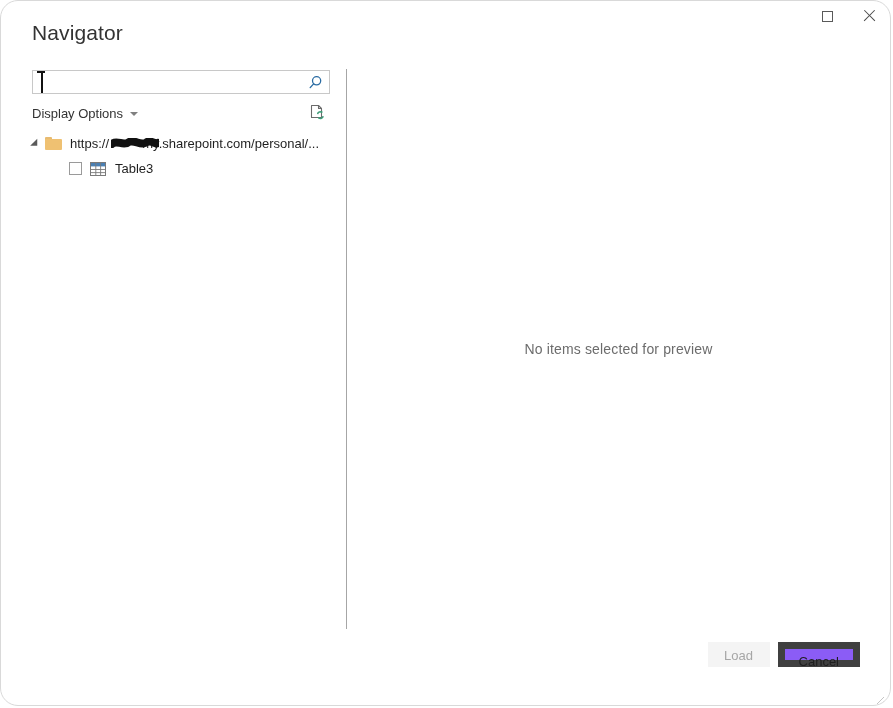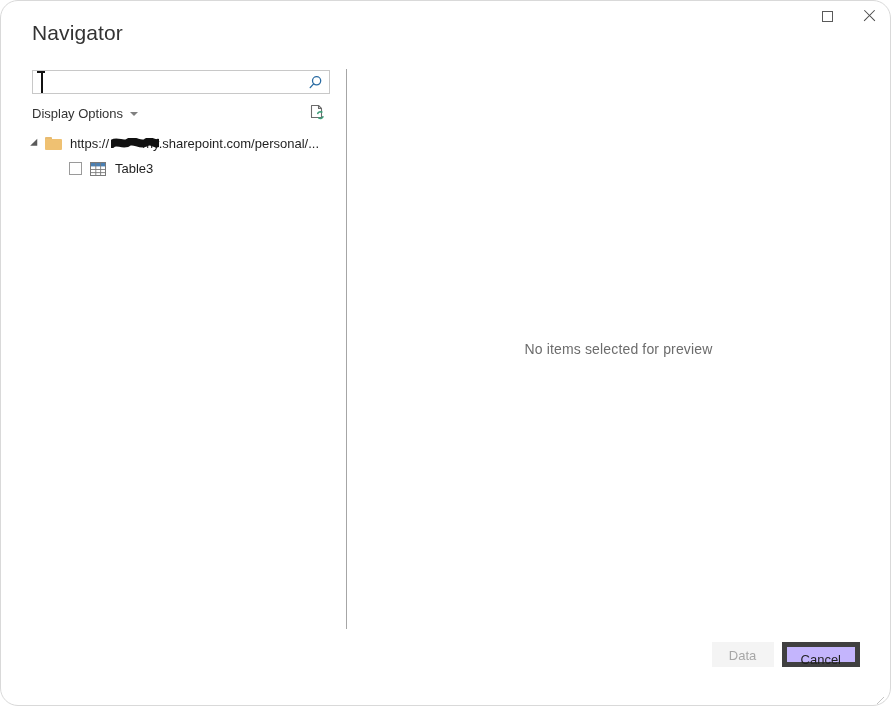--- a/index.html
+++ b/index.html
@@ -322,22 +322,22 @@
     box-sizing: border-box;
     cursor: default;
     border-radius: 0;
   }
   .btn-disabled {
     background: #f4f4f4;
     border: 1px solid #f4f4f4;
     color: #a6a6a6;
   }
   .btn-default {
-    background: #c4b5fd;
-    border: 5px solid #404040;
+    background: #8b5cf6;
+    border: 7px solid #404040;
     color: #1f1f1f;
     min-width: 66px;
   }
   .btn-load { min-width: 62px; }
   .btn-transform { min-width: 104px; }
 
   
   .grip {
     position: absolute;
     right: 5px;
@@ -432,21 +432,21 @@
   </div>
 
   <div class="divider"></div>
 
   <div class="right-pane">
     <div class="no-preview">No items selected for preview</div>
   </div>
 
   <div class="footer">
     <div class="btn-row">
-      <div class="btn btn-disabled btn-load">Data</div>
+      <div class="btn btn-disabled btn-load">Load</div>
       <div class="btn btn-default">Cancel</div>
     </div>
     <span class="grip">
       <svg width="10" height="10" viewBox="0 0 10 10">
         <line x1="9" y1="2" x2="2" y2="9" stroke="#c4c4c4" stroke-width="1"></line>
         <line x1="9" y1="6" x2="6" y2="9" stroke="#c4c4c4" stroke-width="1"></line>
       </svg>
     </span>
   </div>
 

